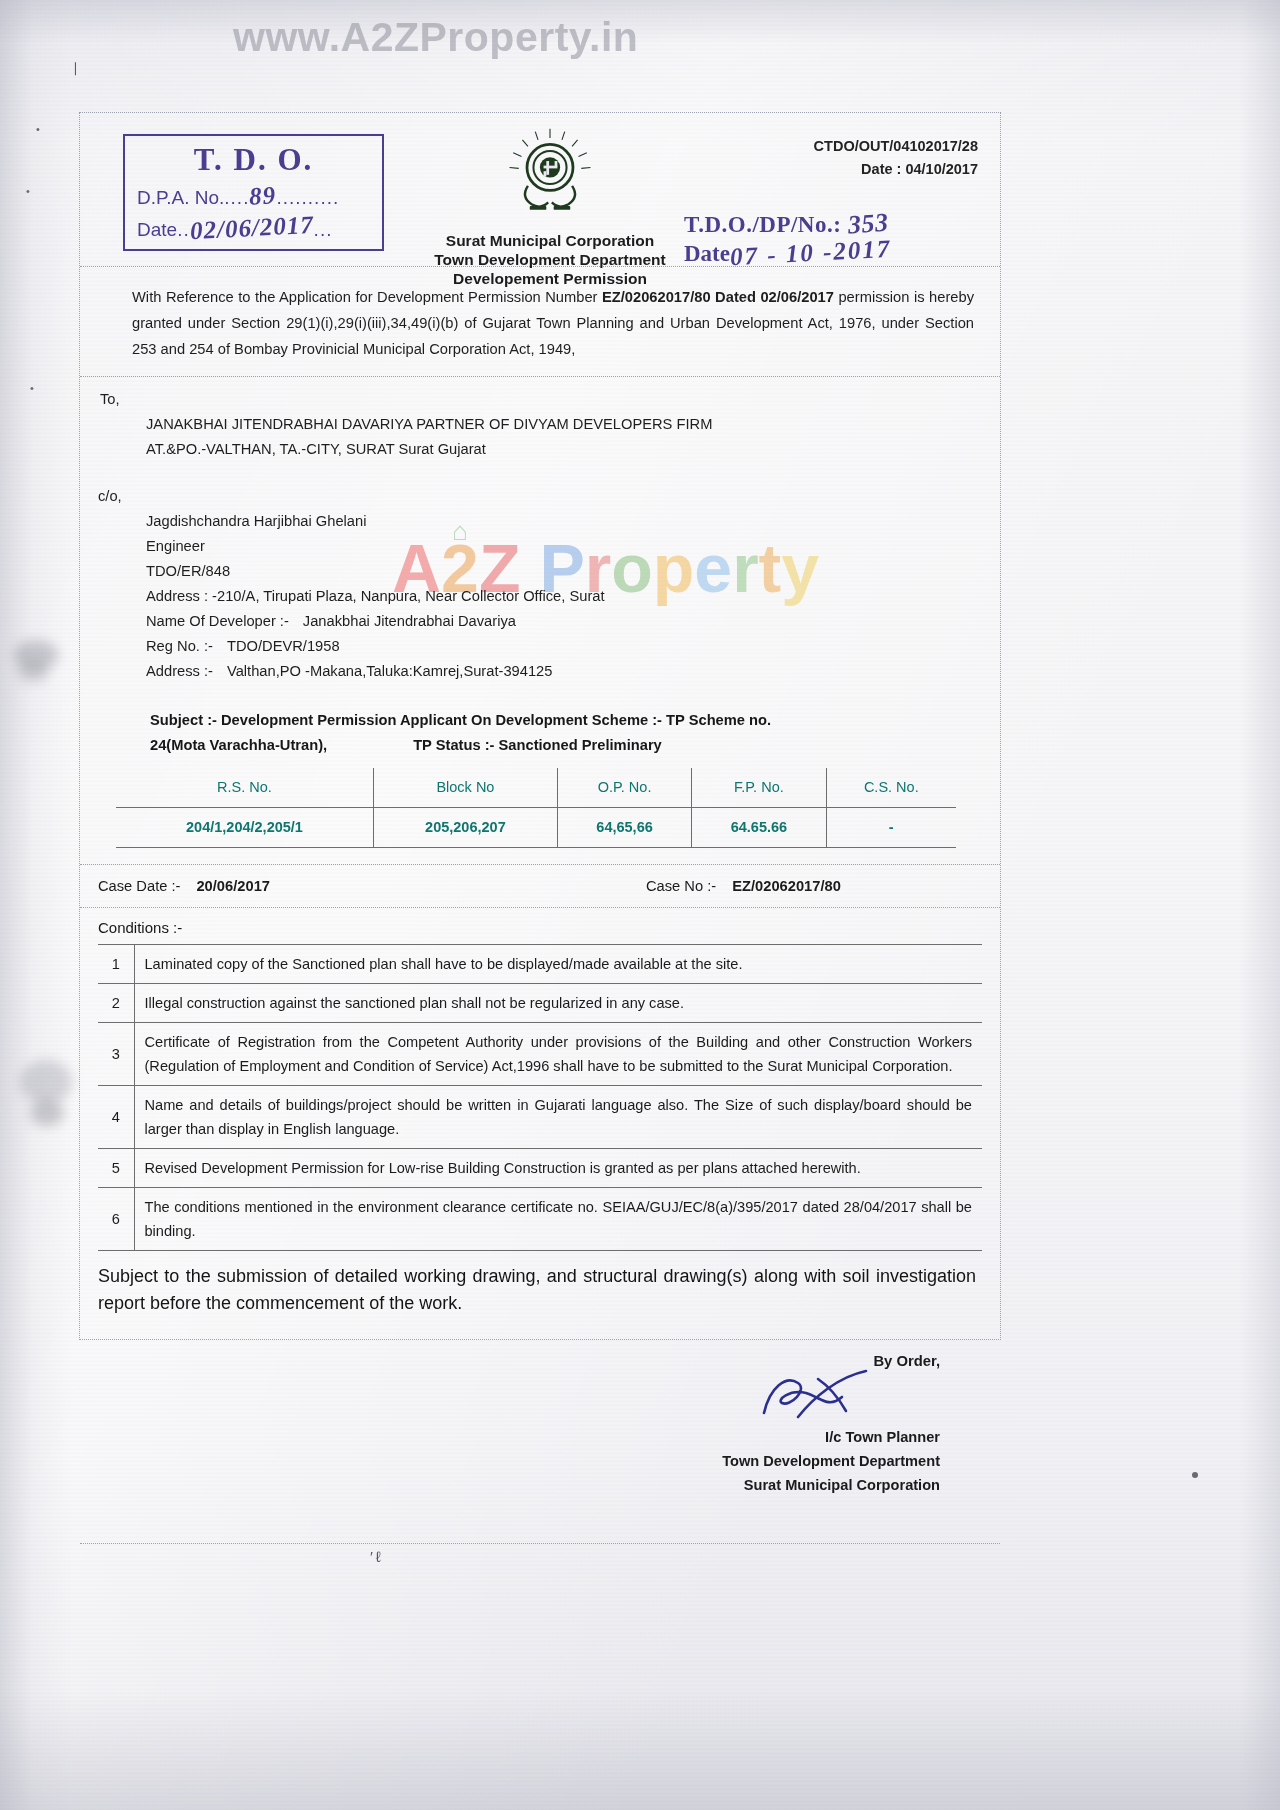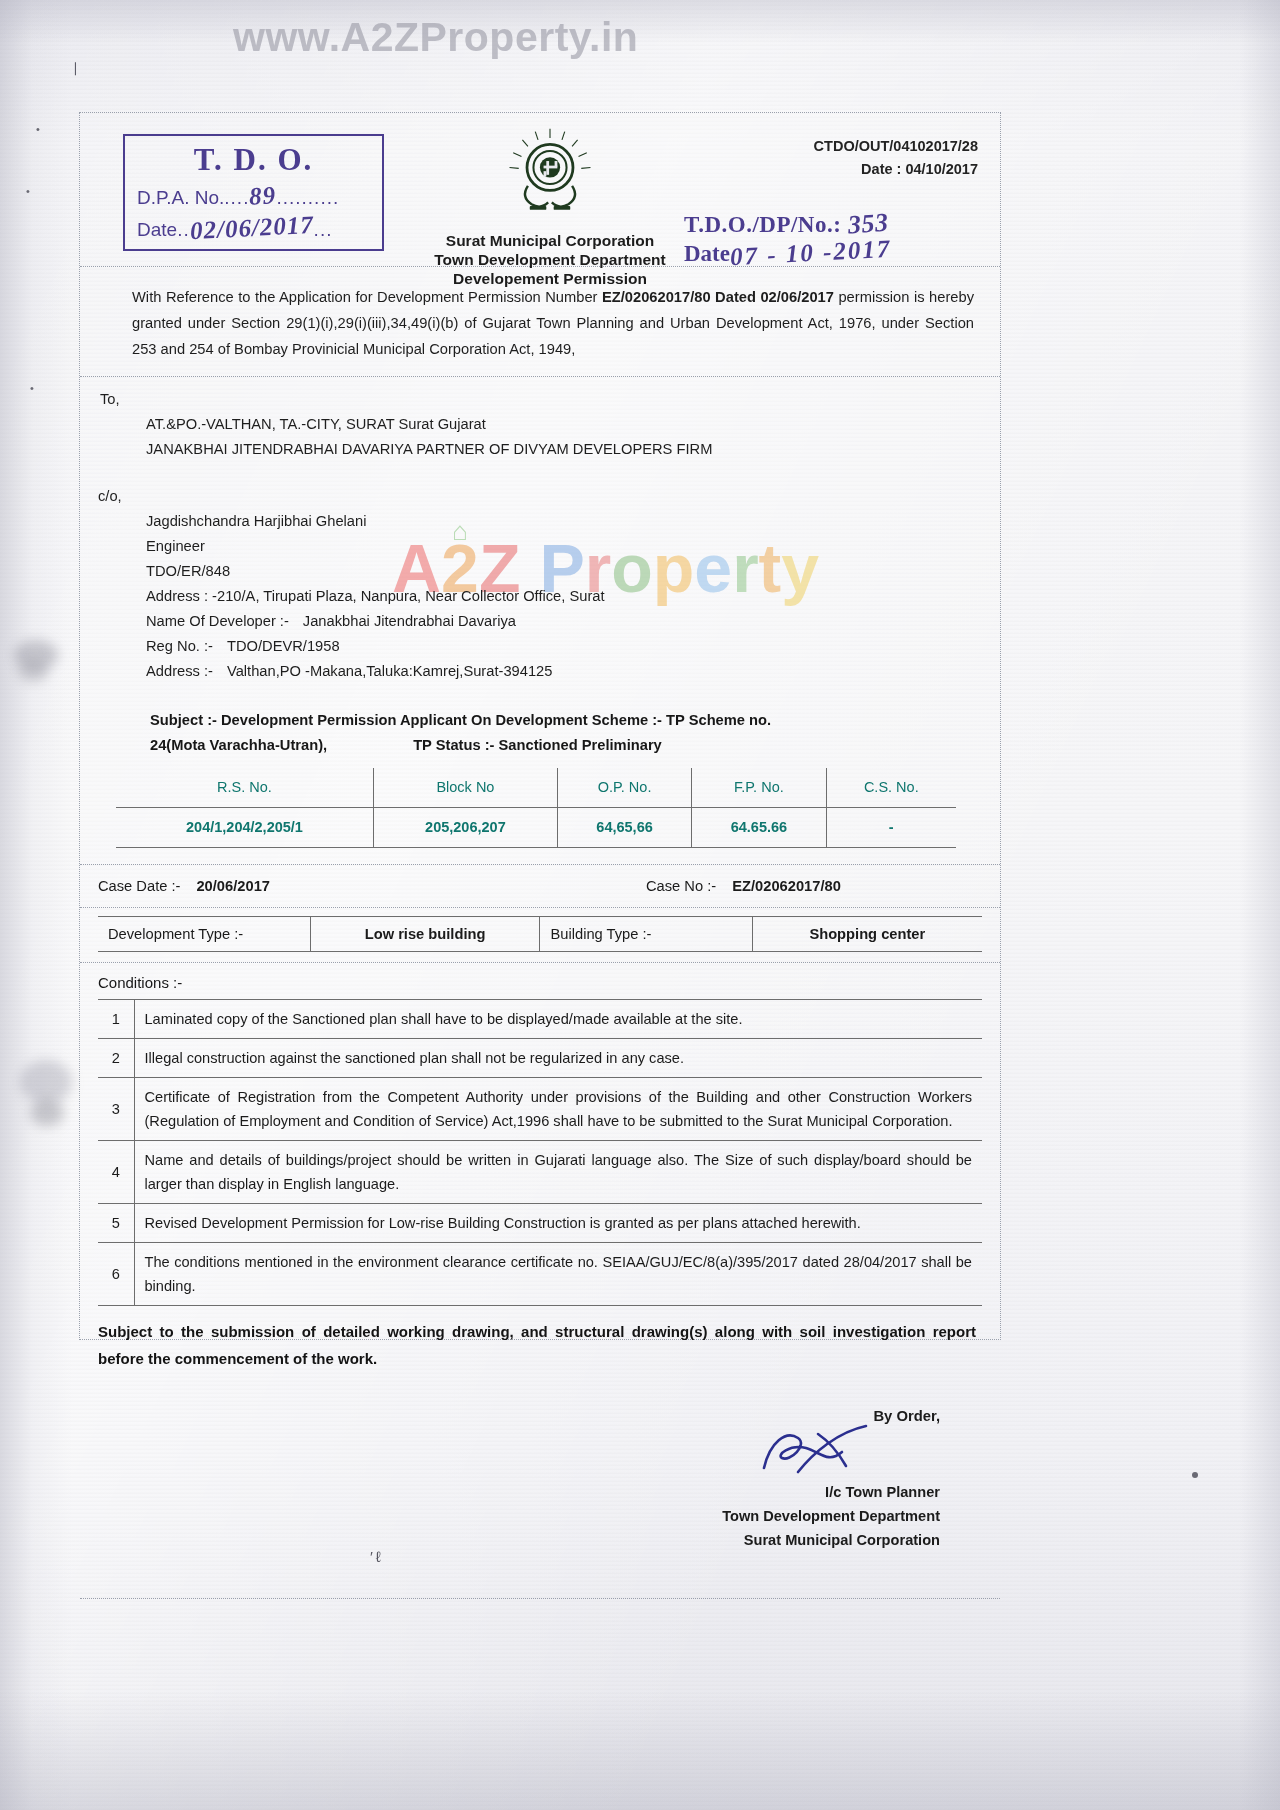--- a/index.html
+++ b/index.html
@@ -142,21 +142,21 @@
   .t2wrap{ padding:8px 0 0 0; }
 
   
   .condhdr{ padding:11px 0 8px 18px; font-size:15px; font-weight:normal; color:#171717; }
   table.t3{ width:calc(100% - 36px); margin:0 18px; border-collapse:collapse; }
   table.t3 td{ border:1px solid #6d6d6d; font-size:14.6px; color:#1b1b1b; padding:7px 10px;
      line-height:24px; text-align:justify; }
   table.t3 td.num{ width:36px; text-align:center; border-left:none; }
   table.t3 td.txt{ border-right:none; }
 
-  .closing{ padding:12px 24px 6px 18px; font-size:15px; font-weight:bold; color:#141414;
+  .closing{ padding:12px 24px 6px 18px; font-size:18px; font-weight:normal; color:#141414;
      text-align:justify; line-height:27px; }
 
   .sign{ padding:14px 60px 0 0; text-align:right; }
   .sign .byorder{ font-size:14.8px; font-weight:bold; color:#1b1b1b;margin-top:16px; }
   .sigmark{ height:56px; position:relative; }
   .sigmark svg{ position:absolute; right:44px; top:-2px; }
   .sign .l{ font-size:14.6px; font-weight:bold; color:#1b1b1b; line-height:24px; }
   .tailspace{ height:46px; }
 
   .footmark{ position:absolute; left:370px; top:1548px; color:#55555f; font-size:15px; }
@@ -261,22 +261,22 @@
       <span>Date</span><span class="hw">07 - 10 -2017</span>
     </div>
   </div>
 
   <div class="sec refpara">
     <span>With Reference to the Application for Development Permission Number </span><b>EZ/02062017/80 Dated 02/06/2017</b><span> permission is hereby granted under Section 29(1)(i),29(i)(iii),34,49(i)(b) of Gujarat Town Planning and Urban Development Act, 1976, under Section 253 and 254 of Bombay Provinicial Municipal Corporation Act, 1949,</span>
   </div>
 
   <div class="sec toblk">
     <div class="lbl">To,</div>
+    <div class="ind">JANAKBHAI JITENDRABHAI DAVARIYA PARTNER OF DIVYAM DEVELOPERS FIRM</div>
     <div class="ind">AT.&amp;PO.-VALTHAN, TA.-CITY, SURAT Surat Gujarat</div>
-    <div class="ind">JANAKBHAI JITENDRABHAI DAVARIYA PARTNER OF DIVYAM DEVELOPERS FIRM</div>
 
     <div class="co">
       <div class="lbl">c/o,</div>
       <div class="kv">Jagdishchandra Harjibhai Ghelani</div>
       <div class="kv">Engineer</div>
       <div class="kv">TDO/ER/848</div>
       <div class="kv">
         <span class="k">Address : - </span><span>210/A, Tirupati Plaza, Nanpura, Near Collector Office, Surat</span>
       </div>
       <div class="kv">
@@ -322,33 +322,20 @@
 
   <div class="sec caserow">
     <div class="c1">
       <span>Case Date :-</span><b>20/06/2017</b>
     </div>
     <div class="c2">
       <span>Case No :-</span><b>EZ/02062017/80</b>
     </div>
   </div>
 
-  <div class="sec t2wrap">
-    <table class="t2">
-      <tbody>
-          <tr>
-        <td class="lbl" style="width:24%">Development Type :-</td>
-        <td class="val" style="width:26%">Low rise building</td>
-        <td class="lbl" style="width:24%">Building Type :-</td>
-        <td class="val" style="width:26%">Shopping center</td>
-      </tr>
-    </tbody>
-      </table>
-    <div style="height:10px"></div>
-  </div>
 
   <div class="sec">
     <div class="condhdr">Conditions :-</div>
     <table class="t3">
       <tbody>
           <tr>
         <td class="num">1</td>
         <td class="txt">Laminated copy of the Sanctioned plan shall have to be displayed/made available at the site.</td>
       </tr>
       <tr>

